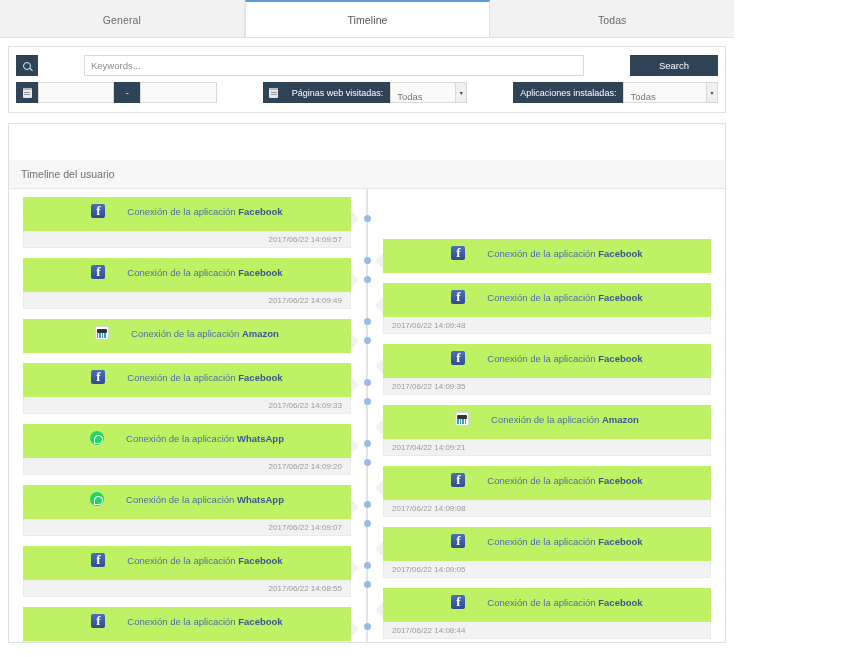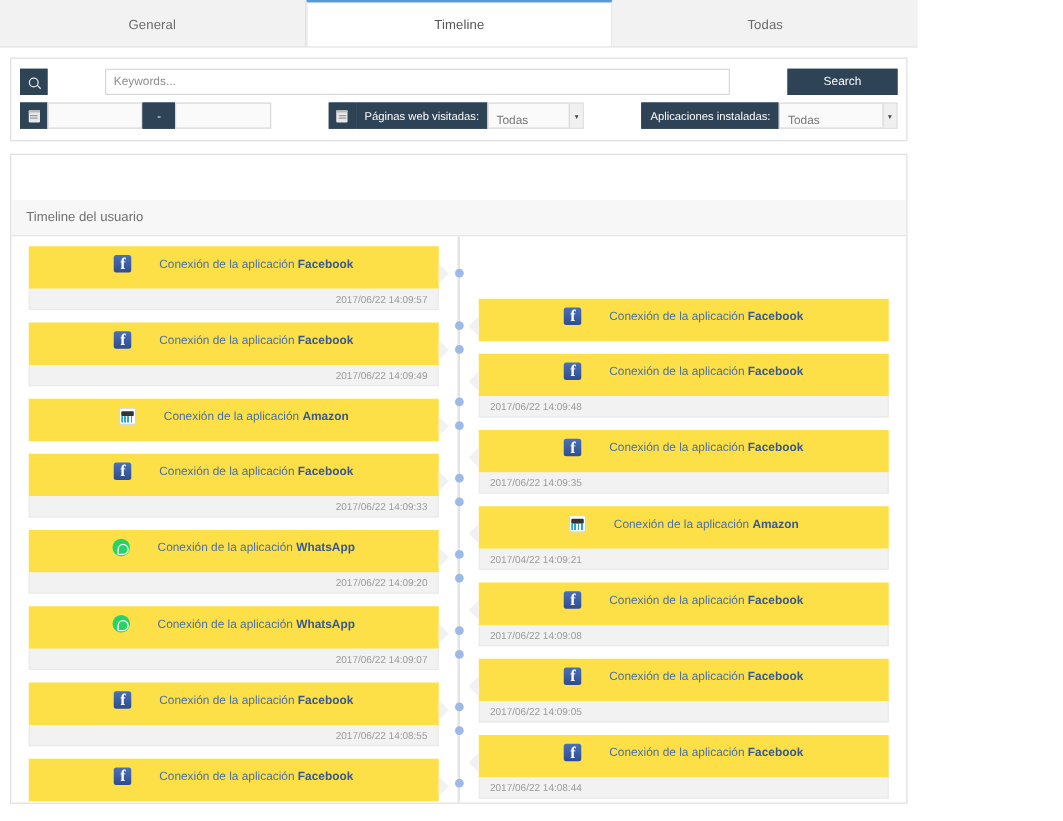--- a/index.html
+++ b/index.html
@@ -175,21 +175,21 @@
   .col { width: 50%; position: relative; }
   .col.left  { padding-right: 16px; padding-left: 14px; }
   .col.right { padding-left: 16px; padding-right: 14px; }
 
   .ev {
     position: relative;
     background: #fff;
     margin-bottom: 10px;
   }
   .ev-head {
-    background: #fde047;
+    background: #bef264;
     padding: 7px 10px;
     min-height: 34px;
     display: flex;
     align-items: flex-start;
     justify-content: center;
     gap: 22px;
     font-size: 9.5px;
     color: #4a6fa8;
   }
   .ev-head .txt { line-height: 13px; padding-top: 1px; }

